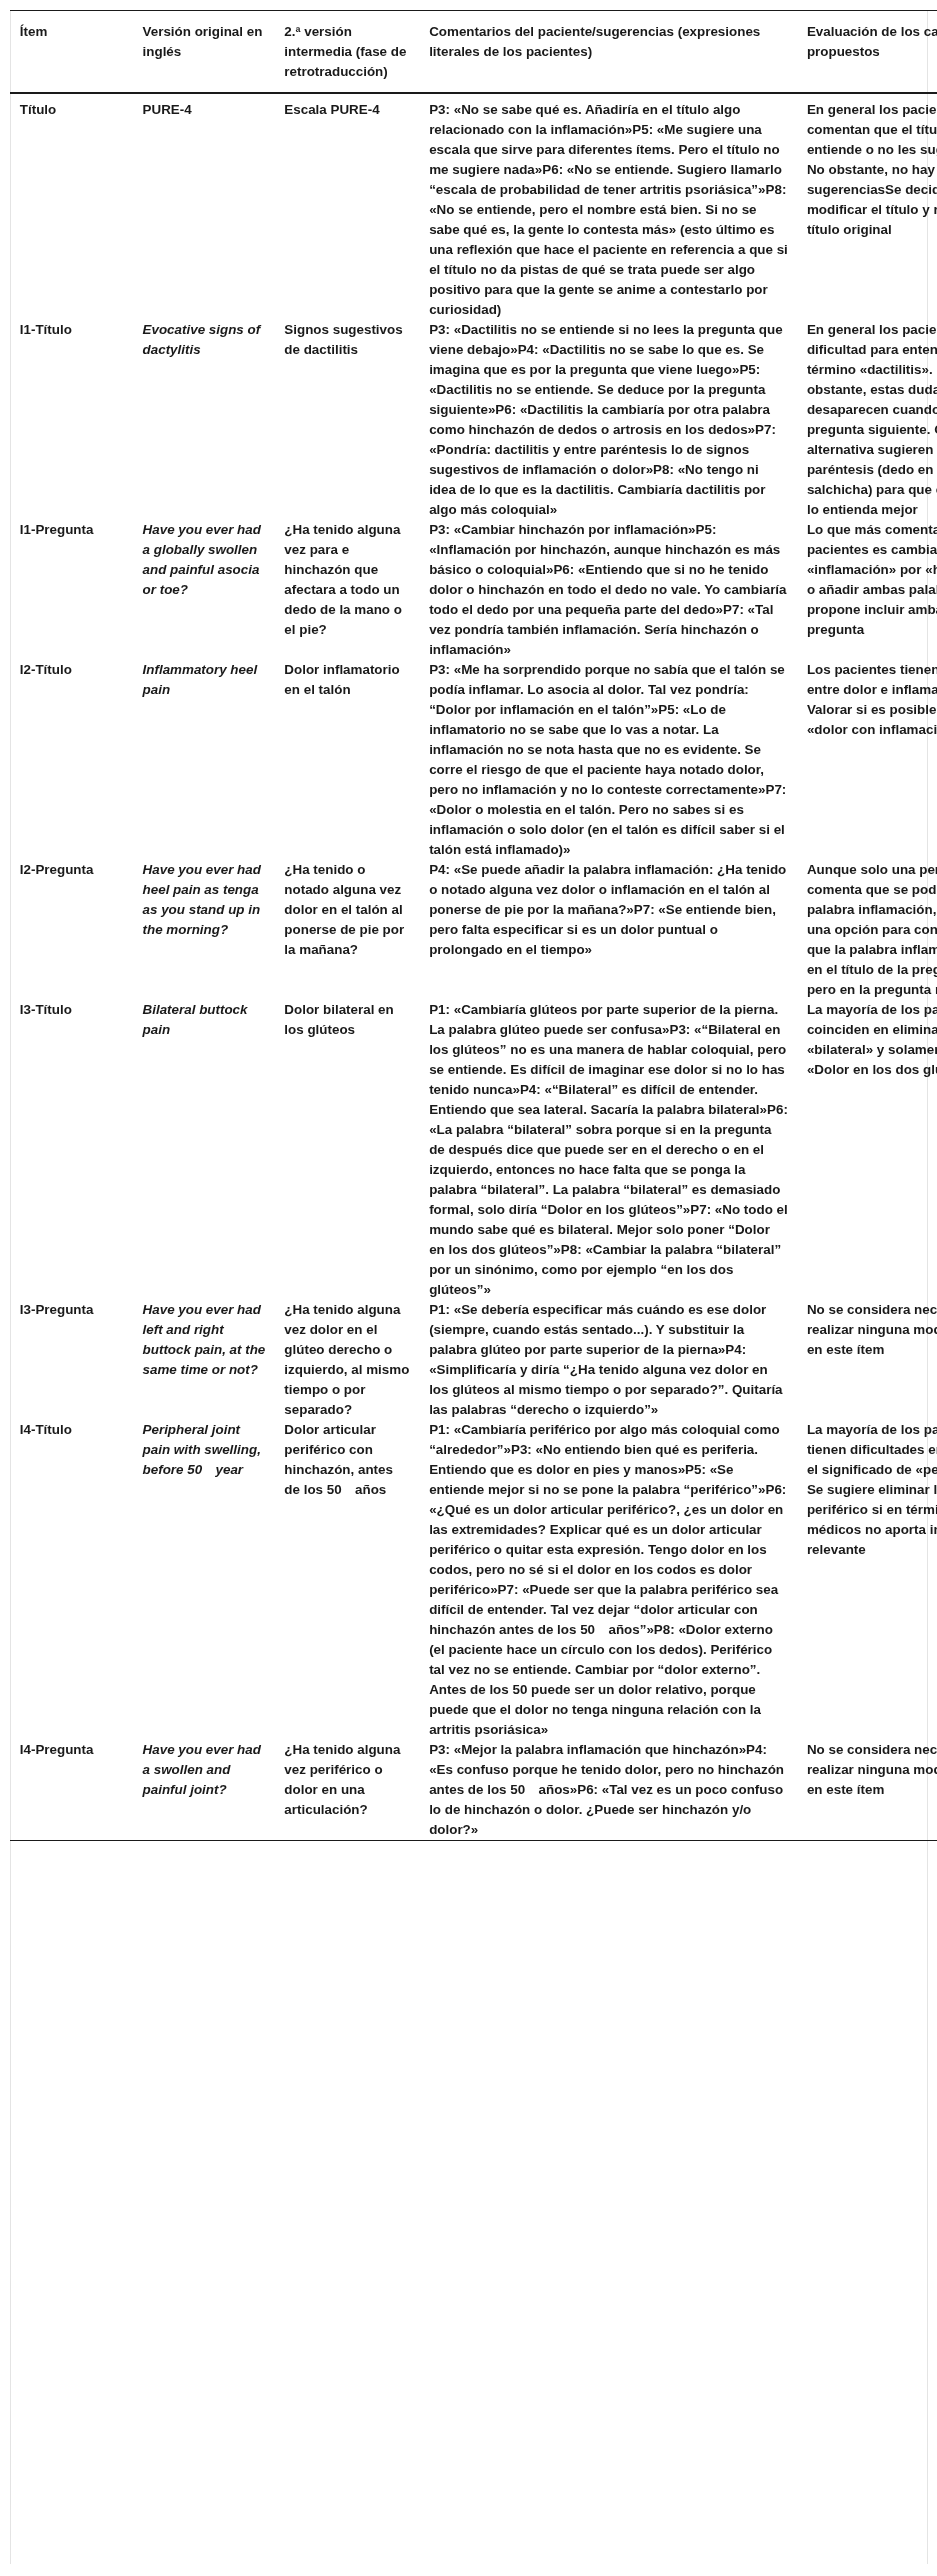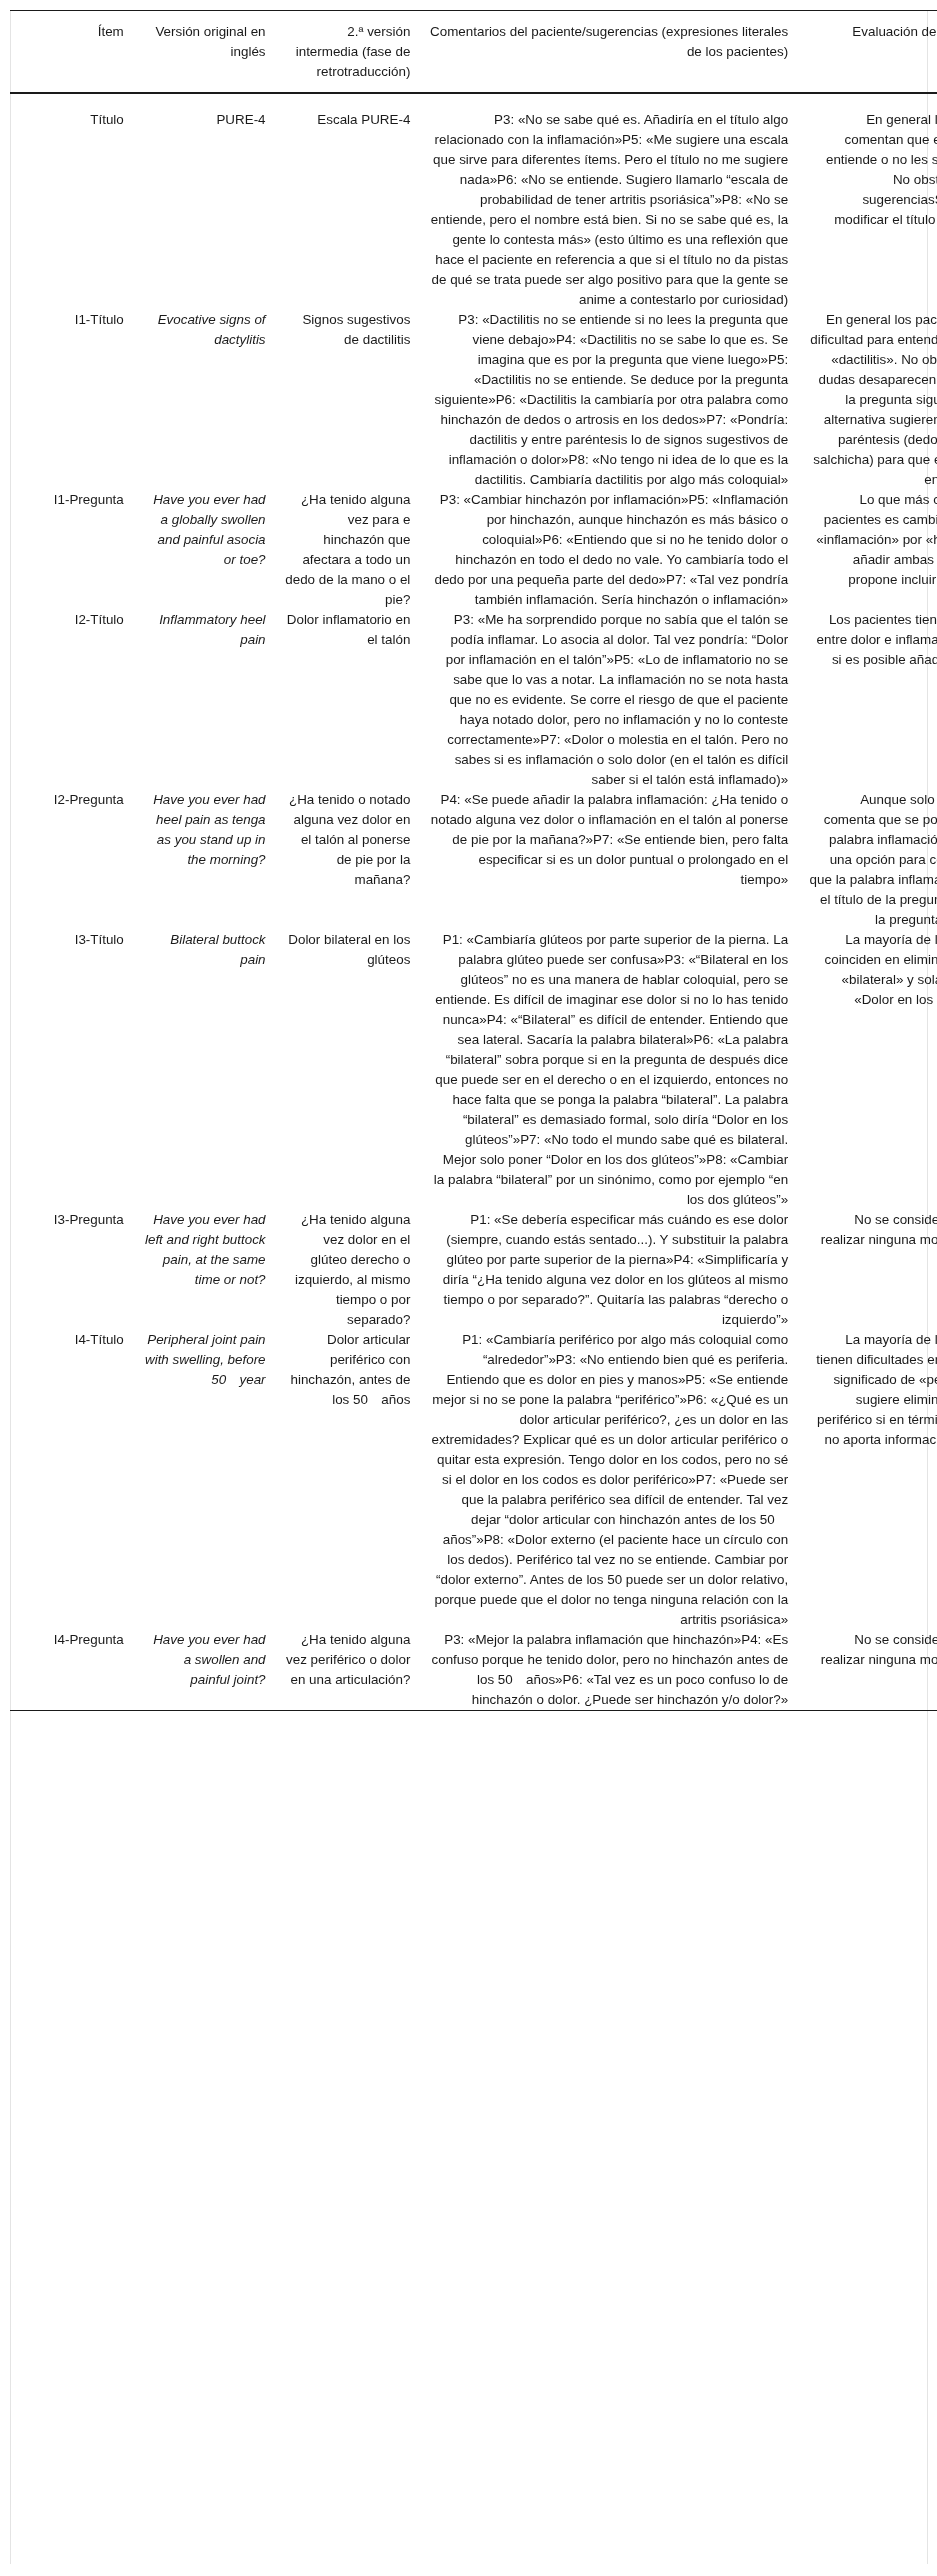--- a/index.html
+++ b/index.html
@@ -1,24 +1,24 @@
 <!DOCTYPE html>
 <html style="font-size:15px"><head>
 <meta charset="utf-8">
 <style>
   html, body { margin: 0; padding: 0; background: #ffffff; }
   body { width: 937px; height: 2576px; position: relative; font-family: "Liberation Sans", sans-serif; color: #1a1a1a; }
   .frame { position: absolute; left: 10.4px; top: 10.4px; width: 916px; height: 2554px; border-left: 0.9px solid #e4e4e4; border-right: 0.9px solid #e4e4e4; }
   table { position: absolute; left: 10.4px; top: 10.4px; width: 916px; border-collapse: collapse; font-size: 13.4px; line-height: 20px; table-layout: fixed; }
   thead tr { border-top: 1.9px solid #1a1a1a; border-bottom: 2.8px solid #1a1a1a; }
   tbody tr:last-child { border-bottom: 1.9px solid #1a1a1a; }
-  th, td { text-align: right; vertical-align: top; font-weight: normal; padding: 0 9.4px 0 9.4px; }
+  th, td { text-align: left; vertical-align: top; font-weight: bold; padding: 0 9.4px 0 9.4px; }
   th { padding-top: 10.4px; padding-bottom: 10.4px; }
   td { padding-top: 0px; padding-bottom: 0px; }
-  tbody tr:first-child td { padding-top: 16px; }
+  tbody tr:first-child td { padding-top: 6px; }
   .c1 { width: 104px; }
   .c2 { width: 123px; }
   .c3 { width: 126px; }
   .c4 { width: 359px; }
   .c5 { width: 204px; padding-right: 11.3px; }
   td.en { font-style: italic; }
 </style>
 </head>
 <body>
 

